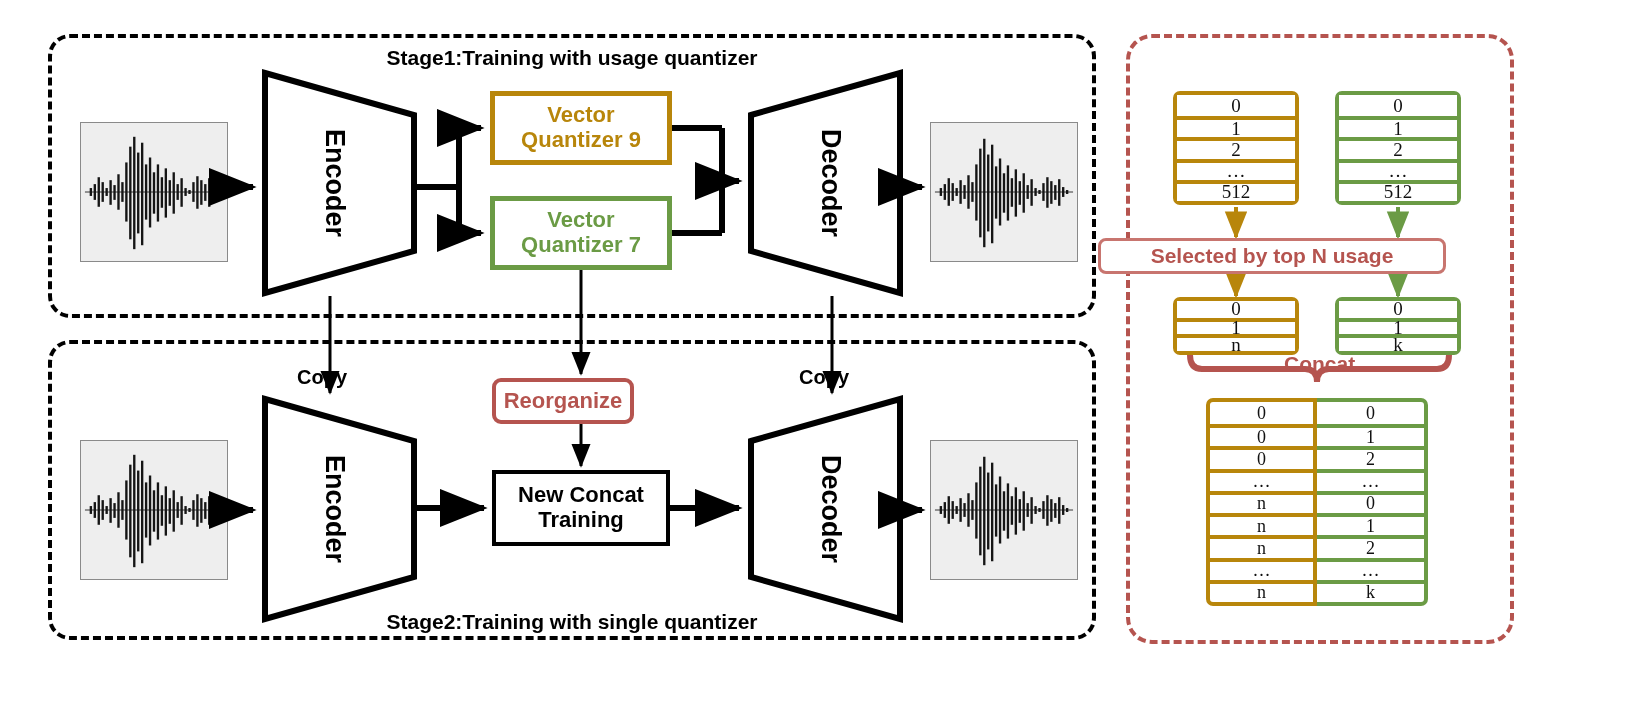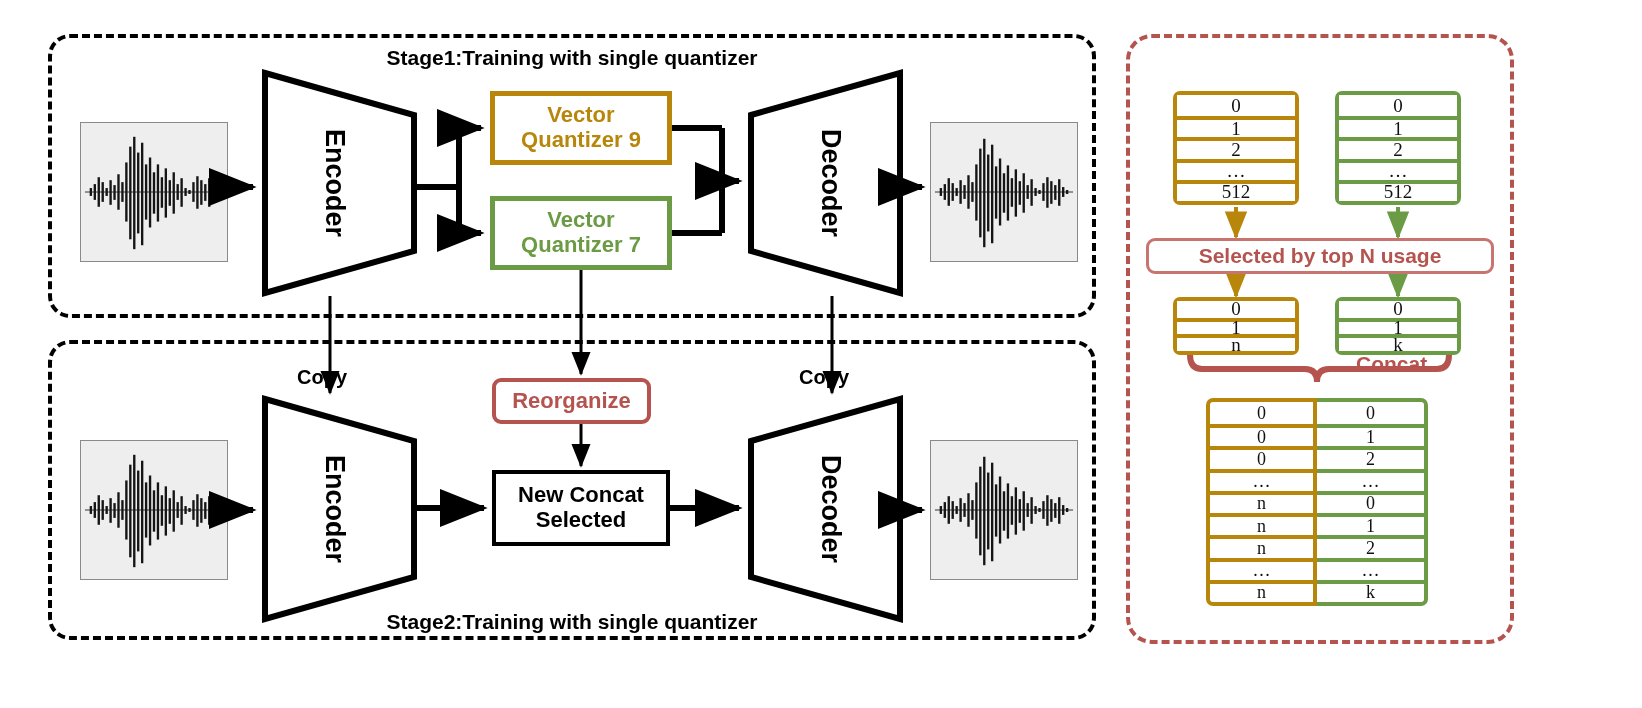--- a/index.html
+++ b/index.html
@@ -91,21 +91,21 @@
   }
   .copy-label{
     position:absolute;font-weight:bold;font-size:20px;color:#000;white-space:nowrap;
   }
   svg.conn{position:absolute;left:0;top:0;width:1642px;height:708px;pointer-events:none;}
 </style>
 </head>
 <body>
 
 <div class="stage-box" style="left:48px;top:34px;width:1048px;height:284px;"></div>
-<div class="stage-title" style="left:48px;top:46px;width:1048px;">Stage1:Training with single quantizer</div>
+<div class="stage-title" style="left:48px;top:46px;width:1048px;">Stage1:Training with usage quantizer</div>
 
 <div class="wave" style="left:80px;top:122px;width:148px;height:140px;">
   <svg viewBox="0 0 148 140" preserveAspectRatio="none">
     <line x1="4" y1="70" x2="144" y2="70" stroke="#333" stroke-width="1"></line>
     <g stroke="#151515" stroke-width="2.4">
       <line x1="10" y1="66" x2="10" y2="74"></line>
         <line x1="14" y1="62" x2="14" y2="78"></line>
       <line x1="18" y1="55" x2="18" y2="85"></line>
         <line x1="22" y1="60" x2="22" y2="80"></line>
       <line x1="26" y1="66" x2="26" y2="74"></line>
@@ -254,28 +254,28 @@
   </svg>
 </div>
 
 <div class="trap" style="left:262px;top:396px;width:155px;height:226px;">
   <svg width="155" height="226">
     <polygon points="3,3 152,45 152,181 3,223" fill="#ffffff" stroke="#000" stroke-width="6"></polygon>
   </svg>
   <div class="trap-label" style="left:72px;top:113px;">Encoder</div>
 </div>
 
-<div class="qbox red" style="left:492px;top:378px;width:159px;height:46px;font-size:22px;">
+<div class="qbox red" style="left:492px;top:378px;width:142px;height:46px;font-size:22px;">
     <span>Reorganize</span>
   </div>
 
 <div class="qbox black" style="left:492px;top:470px;width:178px;height:76px;font-size:22px;">
   <div>
     <div>New Concat</div>
-    <div>Selected</div>
+    <div>Training</div>
   </div>
 </div>
 
 <div class="trap" style="left:748px;top:396px;width:155px;height:226px;">
   <svg width="155" height="226">
     <polygon points="3,45 152,3 152,223 3,181" fill="#ffffff" stroke="#000" stroke-width="6"></polygon>
   </svg>
   <div class="trap-label" style="left:82px;top:113px;">Decoder</div>
 </div>
 
@@ -384,37 +384,37 @@
   </div>
 
 <div class="cb green" style="left:1335px;top:91px;width:126px;height:114px;">
     <div class="cell" style="height: 20%;">0</div>
     <div class="cell" style="height: 20%;">1</div>
     <div class="cell" style="height: 20%;">2</div>
     <div class="cell" style="height: 20%;">…</div>
     <div class="cell" style="height: 20%;">512</div>
   </div>
 
-<div class="sel-box" style="left:1146px;top:238px;width:348px;height:36px;border-radius:9px;">
+<div class="sel-box" style="left:1098px;top:238px;width:348px;height:36px;">
   <span>Selected by top N usage</span>
 </div>
 
 <div class="cb gold" style="left:1173px;top:297px;width:126px;height:58px;">
     <div class="cell" style="height: 33.3333%;">0</div>
     <div class="cell" style="height: 33.3333%;">1</div>
     <div class="cell" style="height: 33.3333%;">n</div>
   </div>
 
 <div class="cb green" style="left:1335px;top:297px;width:126px;height:58px;">
     <div class="cell" style="height: 33.3333%;">0</div>
     <div class="cell" style="height: 33.3333%;">1</div>
     <div class="cell" style="height: 33.3333%;">k</div>
   </div>
 
-<div class="concat-label" style="left:1356px;top:352px;">Concat</div>
+<div class="concat-label" style="left:1284px;top:352px;">Concat</div>
 
 <div class="cb2" style="left:1206px;top:398px;width:222px;height:208px;">
   <div class="col gold" style="width:111px;height:208px;">
       <div class="cell" style="height: 11.1111%;">0</div>
       <div class="cell" style="height: 11.1111%;">0</div>
       <div class="cell" style="height: 11.1111%;">0</div>
       <div class="cell" style="height: 11.1111%;">…</div>
       <div class="cell" style="height: 11.1111%;">n</div>
       <div class="cell" style="height: 11.1111%;">n</div>
       <div class="cell" style="height: 11.1111%;">n</div>

